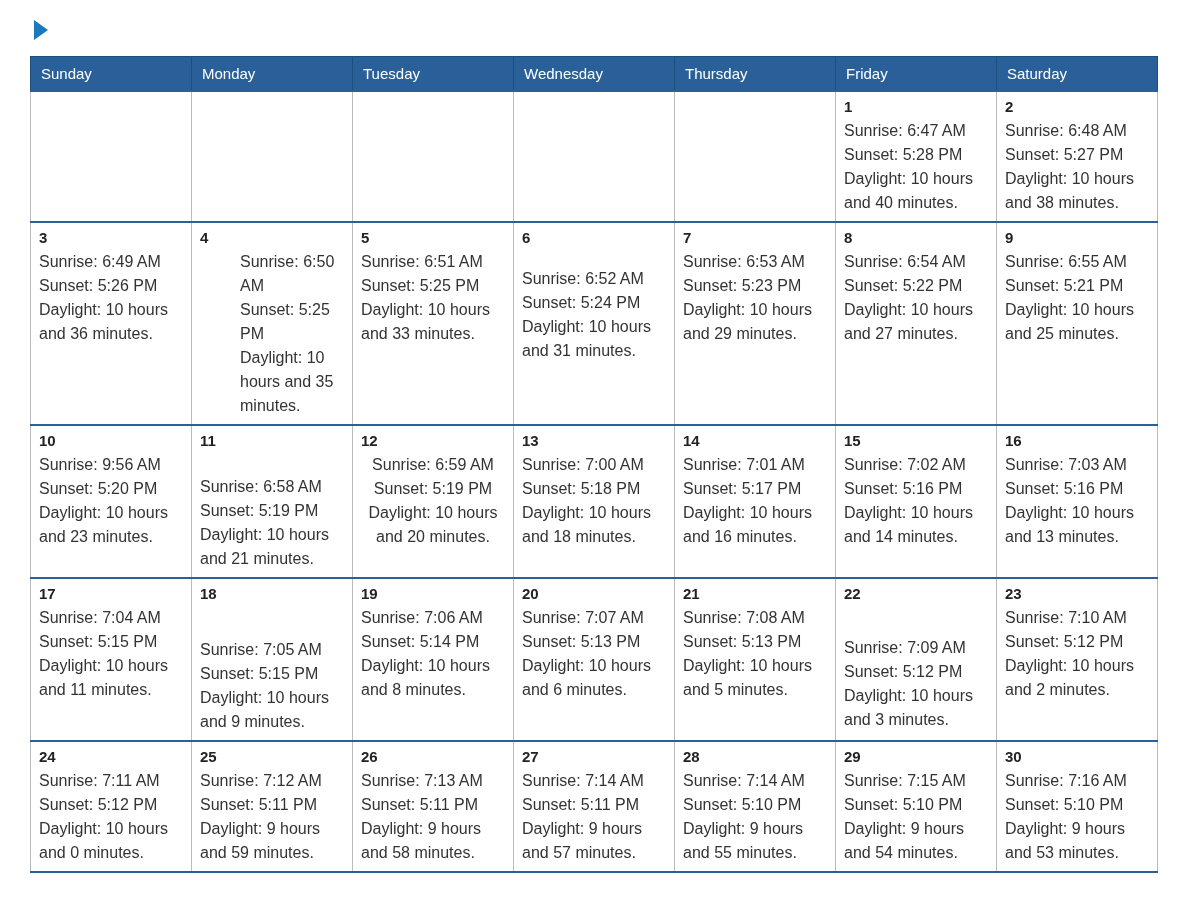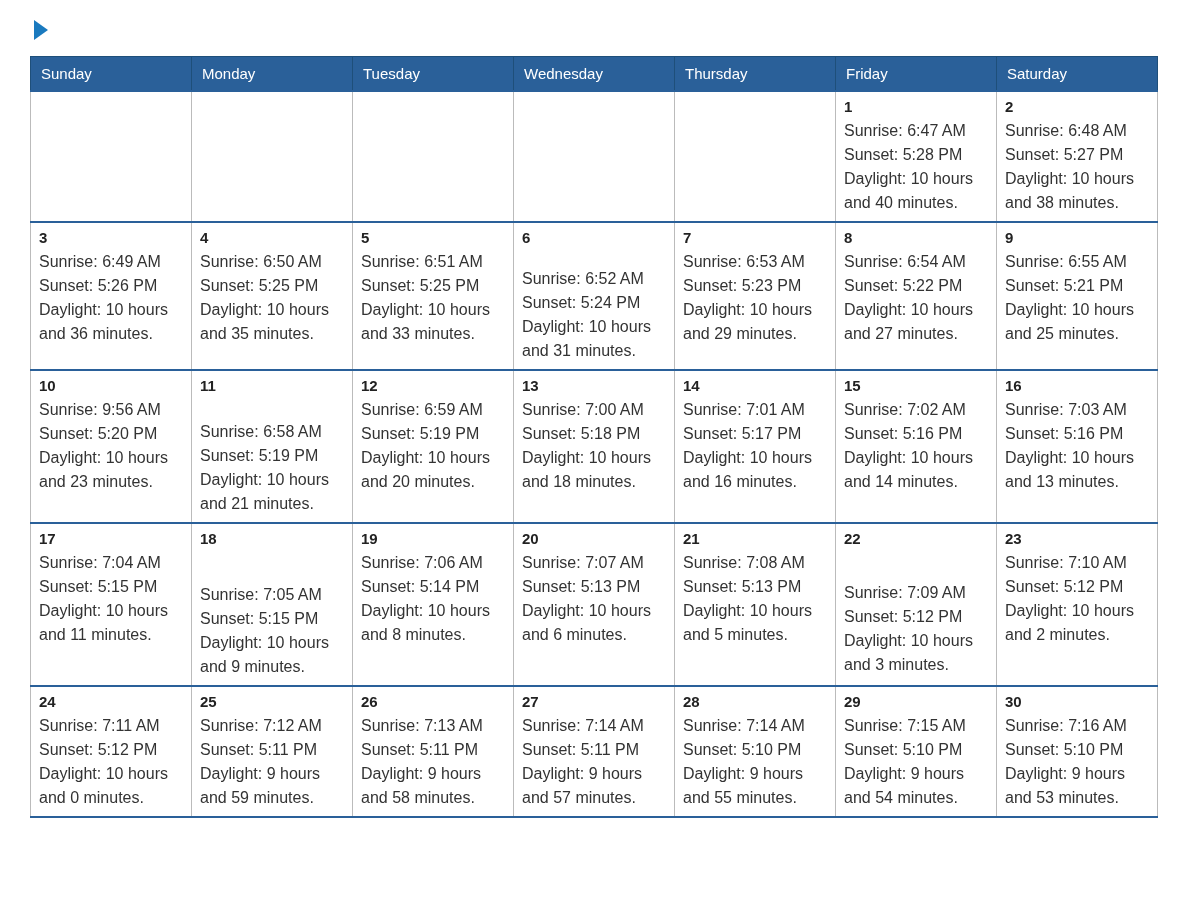--- a/index.html
+++ b/index.html
@@ -152,21 +152,21 @@
       </tr>
       <tr>
         <td>
           <div class="day-number">3</div>
           <div class="day-info" style="white-space: pre-line;">Sunrise: 6:49 AM
 Sunset: 5:26 PM
 Daylight: 10 hours and 36 minutes.</div>
         </td>
         <td>
           <div class="day-number">4</div>
-          <div class="day-info" style="white-space: pre-line;">Sunrise: 6:50 AM
+          <div class="day-info" style="white-space: pre-line; margin-left: 40px;">Sunrise: 6:50 AM
 Sunset: 5:25 PM
 Daylight: 10 hours and 35 minutes.</div>
         </td>
         <td>
           <div class="day-number">5</div>
           <div class="day-info" style="white-space: pre-line;">Sunrise: 6:51 AM
 Sunset: 5:25 PM
 Daylight: 10 hours and 33 minutes.</div>
         </td>
         <td>
@@ -202,21 +202,21 @@
 Daylight: 10 hours and 23 minutes.</div>
         </td>
         <td>
           <div class="day-number">11</div>
           <div class="day-info" style="white-space: pre-line; margin-top: 26px;">Sunrise: 6:58 AM
 Sunset: 5:19 PM
 Daylight: 10 hours and 21 minutes.</div>
         </td>
         <td>
           <div class="day-number">12</div>
-          <div class="day-info" style="white-space: pre-line;">Sunrise: 6:59 AM
+          <div class="day-info" style="white-space: pre-line; text-align: center;">Sunrise: 6:59 AM
 Sunset: 5:19 PM
 Daylight: 10 hours and 20 minutes.</div>
         </td>
         <td>
           <div class="day-number">13</div>
           <div class="day-info" style="white-space: pre-line;">Sunrise: 7:00 AM
 Sunset: 5:18 PM
 Daylight: 10 hours and 18 minutes.</div>
         </td>
         <td>

